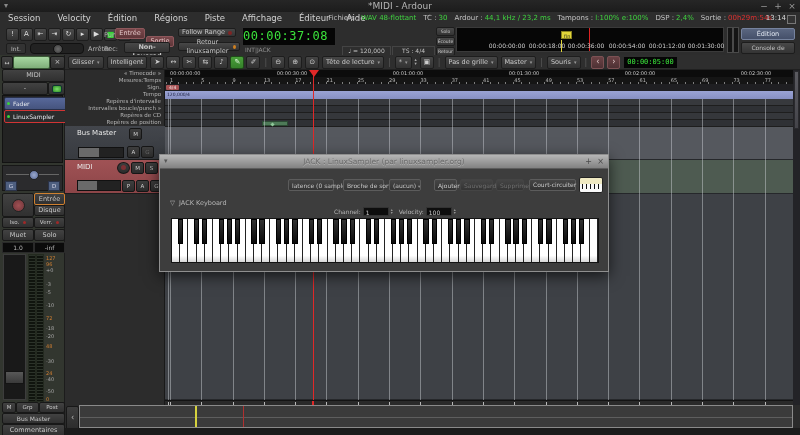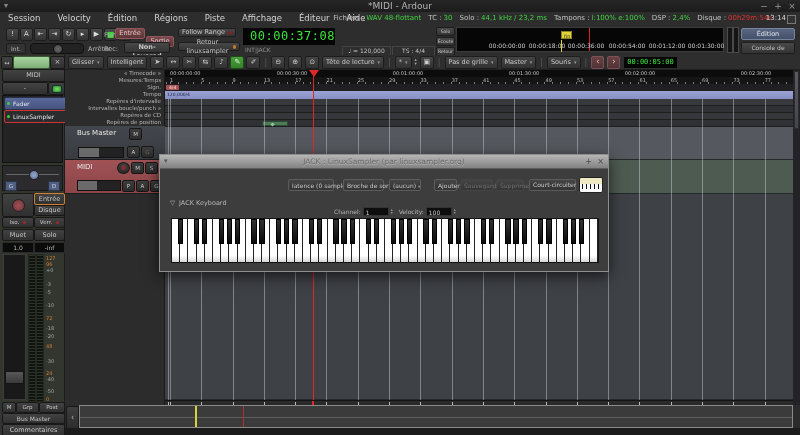--- a/index.html
+++ b/index.html
@@ -47,21 +47,21 @@
   #punch-in{left:115px;top:3px;width:28px;}
   #punch-out{left:146px;top:11px;width:26px;}
   #rec-mode{left:124px;top:17px;width:44px;background:linear-gradient(#484848,#343434);
             border:1px solid #1d1d1d;color:#c6c6c6;font-weight:bold;}
   .ledbtn{background:linear-gradient(#484848,#343434);border:1px solid #1d1d1d;color:#c6c6c6;
           display:flex;align-items:center;justify-content:space-between;padding:0 3px;box-sizing:border-box;}
   #follow-range{left:178px;top:3px;width:58px;}
   #auto-return{left:178px;top:17px;width:62px;}
   .led{width:4px;height:4px;border-radius:50%;background:#802424;}
   .led.orange{background:#d08020;}
-  .clock{background:#050505;border:1px solid #2e2e2e;color:#3be43b;text-align:right;}
+  .clock{background:#050505;border:1px solid #2e2e2e;color:#3be43b;text-align:left;}
   #clock1{left:242px;top:2px;width:92px;height:17px;font-size:12px;line-height:17px;letter-spacing:.5px;}
   #clock2{left:342px;top:2px;width:92px;height:17px;font-size:12px;line-height:17px;}
   #sync-src{left:245px;top:21px;font-size:6px;color:#8f8f8f;}
   .minibox{background:#2e2e2e;border:1px solid #444;color:#c2c2c2;font-size:6px;text-align:center;height:8px;line-height:8px;}
   #tempo-box{left:342px;top:21px;width:47px;}
   #ts-box{left:392px;top:21px;width:41px;}
   #t-monitor{left:436px;top:2px;display:flex;flex-direction:column;gap:1px;}
   .monbtn{width:17px;height:7px;background:linear-gradient(#4a4a4a,#333);border:1px solid #1d1d1d;
           border-radius:2px;font-size:4.5px;line-height:7px;text-align:center;color:#ccc;}
   #minitl{left:456px;top:2px;width:268px;height:25px;background:#060606;border:1px solid #3a3a3a;box-sizing:border-box;}
@@ -261,24 +261,24 @@
         <div class="mitem">Édition</div>
         <div class="mitem">Régions</div>
         <div class="mitem">Piste</div>
         <div class="mitem">Affichage</div>
         <div class="mitem">Éditeur</div>
         <div class="mitem">Aide</div>
       </div>
     <div id="status-fields" class="abs">
         <span class="sfield"><span class="slabel">Fichiers :</span><span class="sval green">WAV 48-flottant</span></span>
         <span class="sfield"><span class="slabel">TC :</span><span class="sval green">30</span></span>
-        <span class="sfield"><span class="slabel">Solo :</span><span class="sval green">44,1 kHz / 23,2 ms</span></span>
+        <span class="sfield"><span class="slabel">Ardour :</span><span class="sval green">44,1 kHz / 23,2 ms</span></span>
         <span class="sfield"><span class="slabel">Tampons :</span><span class="sval green">l:100% e:100%</span></span>
         <span class="sfield"><span class="slabel">DSP :</span><span class="sval green">2,4%</span></span>
-        <span class="sfield"><span class="slabel">Disque :</span><span class="sval red">00h29m:54s</span></span>
+        <span class="sfield"><span class="slabel">Sortie :</span><span class="sval red">00h29m:54s</span></span>
       </div>
     <div id="status-clock" class="abs">13:14</div>
     <div id="status-icon" class="abs"></div>
   </div>
 
   <div id="transport" class="abs">
     <div id="t-buttons" class="abs">
         <div class="tbtn">!</div>
         <div class="tbtn">A</div>
         <div class="tbtn">⇤</div>

